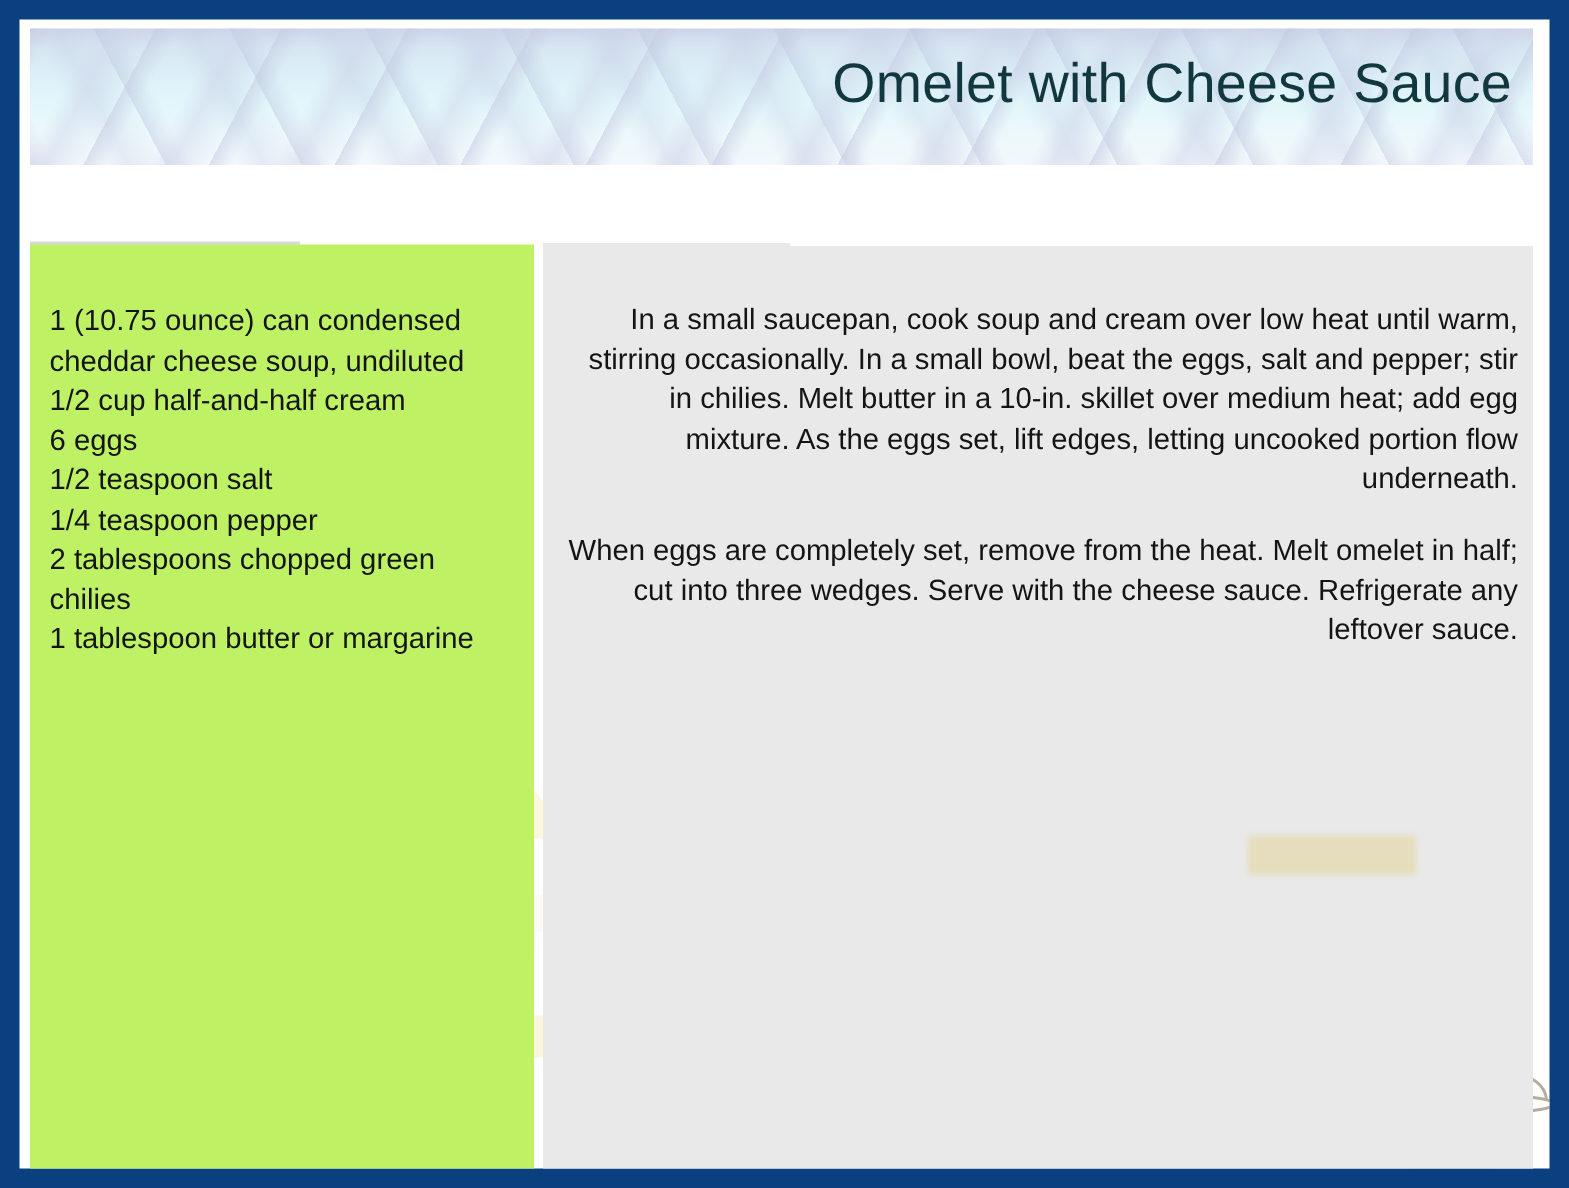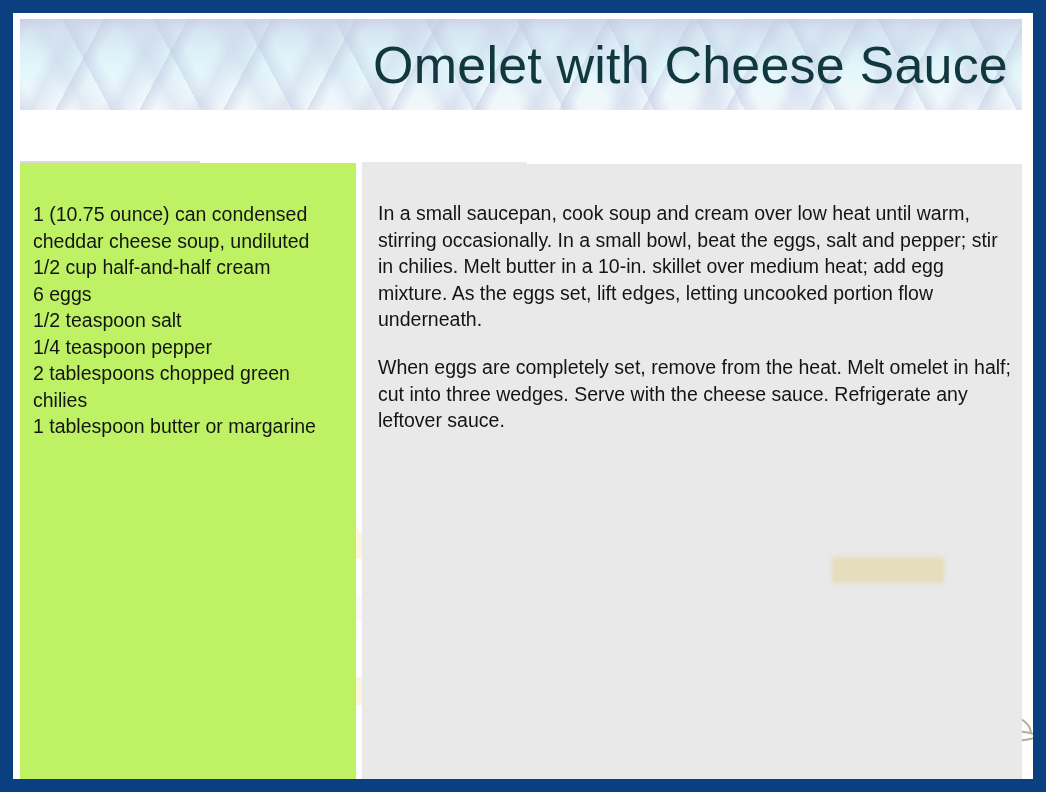--- a/index.html
+++ b/index.html
@@ -53,21 +53,21 @@
         #d7e6f2 14%,
         #ddf2f8 38%,
         #e3f7fb 58%,
         #edf8fb 78%,
         #f2f7fb 100%);
   }
   #banner-title {
     position: absolute;
     right: 14px;
     top: 16px;
-    font-size: 52px;
+    font-size: 37px;
     font-weight: 400;
     color: #12383f;
     letter-spacing: 0.2px;
     white-space: nowrap;
   }
 
   
   #cheese-photo {
     position: absolute;
     left: 182px;
@@ -140,20 +140,21 @@
     width: 165px;
     height: 39px;
     background: #e9e9e9;
   }
   #directions-panel {
     left: 349px;
     top: 151px;
     width: 660px;
     height: 619px;
     background: #e9e9e9;
+    text-align: right;
   }
   .directions-para {
     position: absolute;
     left: 16px;
     width: 634px;
     font-size: 19.5px;
     line-height: 26.5px;
     color: #141414;
   }
   #directions-p1 { top: 36px; }

